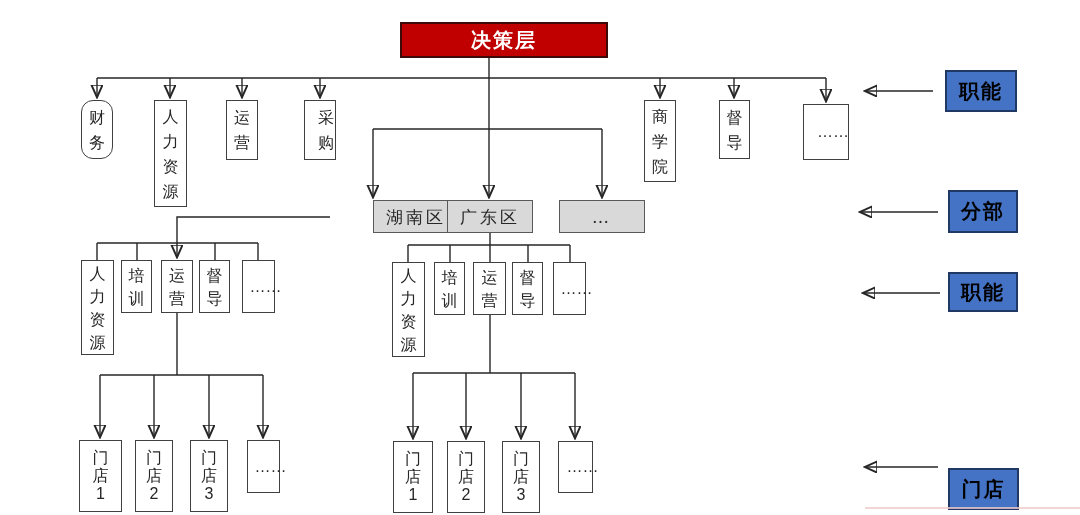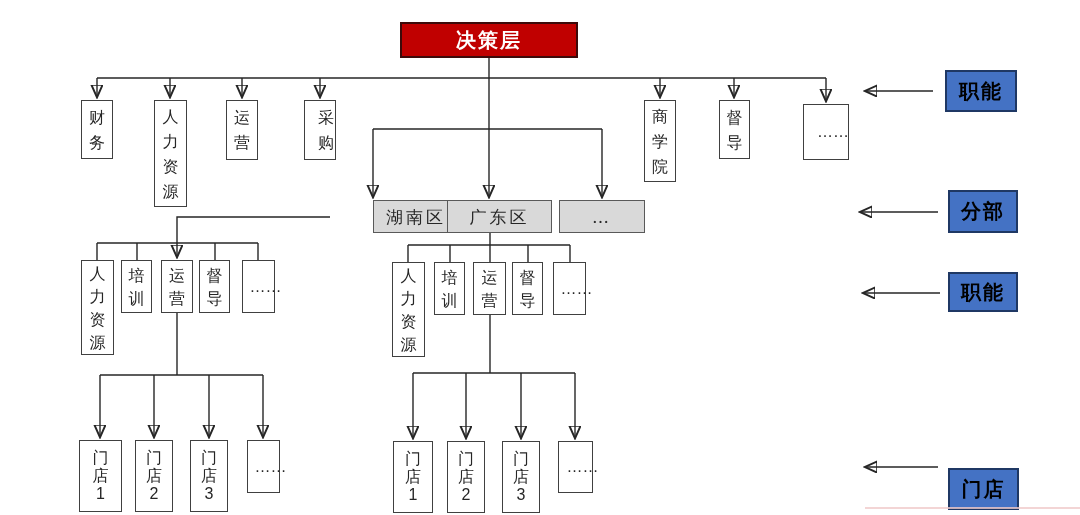--- a/index.html
+++ b/index.html
@@ -88,23 +88,23 @@
     <path d="M466,373 V437" marker-end="url(#ah)"></path>
     <path d="M521,373 V437" marker-end="url(#ah)"></path>
     <path d="M575,373 V437" marker-end="url(#ah)"></path>
 
     <path d="M933,91 H866" marker-end="url(#ah)"></path>
     <path d="M938,212 H861" marker-end="url(#ah)"></path>
     <path d="M940,293 H864" marker-end="url(#ah)"></path>
     <path d="M938,467 H866" marker-end="url(#ah)"></path>
   </svg>
 
-  <div class="node root-node" style="left:400px;top:22px;width:178px;height:36px;">决策层</div>
+  <div class="node root-node" style="left:400px;top:22px;width:208px;height:36px;">决策层</div>
 
-  <div class="node v-node" style="left:81px;top:100px;width:32px;height:59px;">
+  <div class="node v-node" style="left:81px;top:100px;width:32px;height:59px;border-radius:12px;">
     <span>财务</span>
   </div>
   <div class="node v-node" style="left:154px;top:100px;width:33px;height:107px;">
     <span>人力资源</span>
   </div>
   <div class="node v-node" style="left:226px;top:100px;width:32px;height:60px;">
     <span>运营</span>
   </div>
   <div class="node v-node" style="left:304px;top:100px;width:32px;height:60px;justify-content:flex-end;">
     <span>采购</span>
@@ -113,21 +113,21 @@
     <span>商学院</span>
   </div>
   <div class="node v-node" style="left:719px;top:100px;width:31px;height:59px;">
     <span>督导</span>
   </div>
   <div class="node dots-node" style="left:803px;top:104px;width:46px;height:56px;">
     <span>……</span>
   </div>
 
   <div class="node division-node" style="left:330px;top:200px;width:86px;height:33px;margin-left:43px;">湖南区</div>
-  <div class="node division-node" style="left:447px;top:200px;width:105px;height:33px;">广东区</div>
+  <div class="node division-node" style="left:447px;top:200px;width:86px;height:33px;">广东区</div>
   <div class="node division-node" style="left:559px;top:200px;width:86px;height:33px;">…</div>
 
   <div class="node v-node tight" style="left:81px;top:260px;width:33px;height:95px;">
     <span>人力资源</span>
   </div>
   <div class="node v-node tight" style="left:121px;top:260px;width:31px;height:53px;">
     <span>培训</span>
   </div>
   <div class="node v-node tight" style="left:161px;top:260px;width:32px;height:53px;">
     <span>运营</span>

